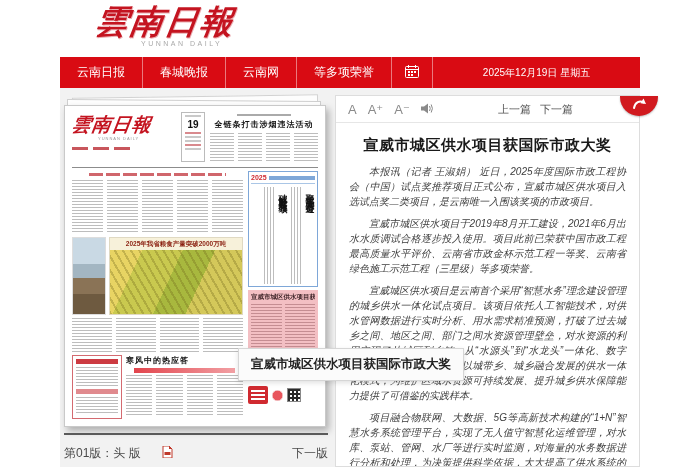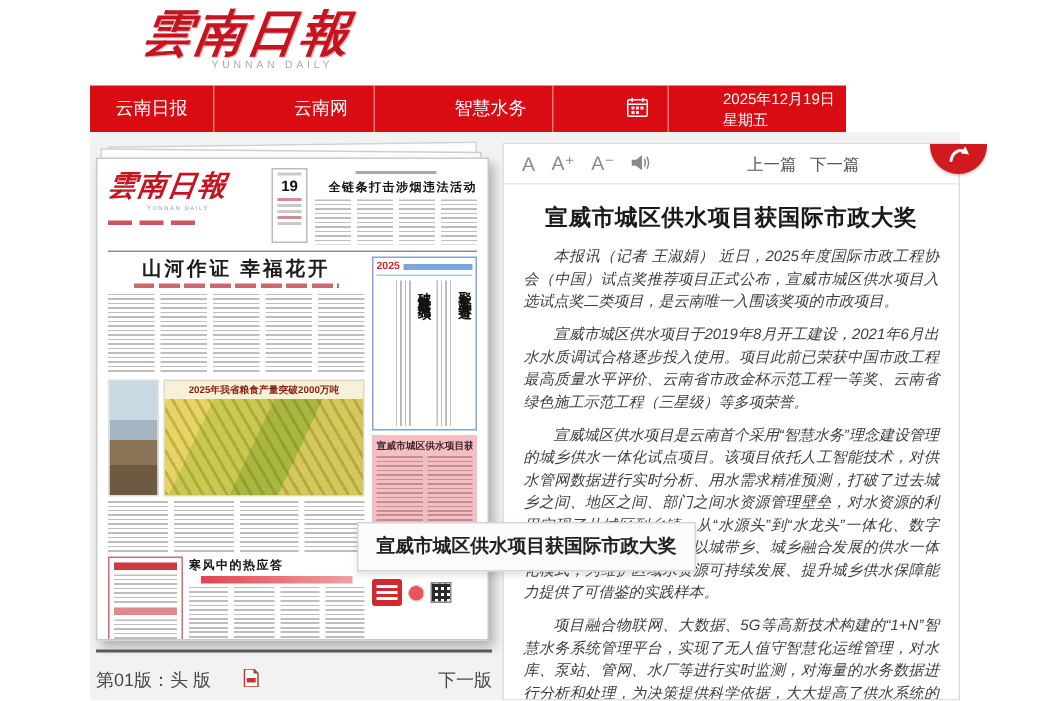--- a/index.html
+++ b/index.html
@@ -8,22 +8,22 @@
   .page { position:relative; width:700px; height:467px; background:#fff; overflow:hidden; }
 
   
   .site-header { position:absolute; left:95px; top:2px; width:300px; height:54px; }
   .logo-cn { font-family:"DejaVu Serif","Liberation Serif",serif; font-style:italic; font-weight:bold;
              font-size:33px; line-height:40px; color:#c41420; transform:skewX(-8deg); letter-spacing:2px;
              text-shadow:1px 1px 0 rgba(196,20,32,.35); }
   .logo-en { font-size:7px; color:#a9a9a9; letter-spacing:2.5px; margin-left:46px; margin-top:-2px; }
 
   
-  .navbar { position:absolute; left:60px; top:57px; width:504px; height:31px; background:#d90b13;
-            display:flex; align-items:stretch; color:#fff; font-size:12px;gap:36px; }
+  .navbar { position:absolute; left:60px; top:57px; width:580px; height:31px; background:#d90b13;
+            display:flex; align-items:stretch; color:#fff; font-size:12px; }
   .nav-item { display:flex; align-items:center; padding:0 17px; border-right:1px solid rgba(255,255,255,.45); cursor:pointer; }
   .nav-cal { display:flex; align-items:center; padding:0 13px; border-right:1px solid rgba(255,255,255,.45); }
   .nav-date { flex:1; display:flex; align-items:center; justify-content:center; font-size:10px; }
 
   
   .content-row { position:absolute; left:60px; top:88px; width:580px; height:379px; background:#f2f2f2; overflow:visible; }
 
   
   .paper-panel { position:absolute; left:0; top:0; width:273px; height:379px; }
   .paper-stack-1 { position:absolute; left:12px; top:8px; width:246px; height:8px; background:#fdfdfd; border:1px solid #d2d2d2; transform:rotate(-.8deg); }
@@ -37,21 +37,21 @@
                 font-size:19px; color:#c41420; transform:skewX(-8deg); letter-spacing:1px; line-height:24px; }
   .paper-logo-en { font-size:4px; color:#999; letter-spacing:1px; margin-left:26px; }
   .slogan { display:flex; gap:5px; margin-top:6px; }
   .slogan span { width:16px; height:3px; background:#c8565c; }
   .mast-datebox { width:24px; height:50px; border:1px solid #bbb; padding:2px 3px; display:flex; flex-direction:column; align-items:center; gap:2px; }
   .mast-datebox .d { font-size:10px; font-weight:bold; color:#111; line-height:11px; }
   .mini-line { width:100%; height:2px; background:#c9c9c9; }
   .mini-line.red { background:#d98a8e; }
   .mast-right { flex:1; padding-top:1px; }
   .mast-kicker { width:54px; height:2px; background:#aaa; margin:1px auto 3px; }
-  .mast-headline { font-size:8px; font-weight:bold; color:#111; text-align:right; letter-spacing:1px; white-space:nowrap; }
+  .mast-headline { font-size:8px; font-weight:bold; color:#111; text-align:center; letter-spacing:1px; white-space:nowrap; }
   .paper-rule { height:1px; background:#8c8c8c; margin:3px 0 3px; }
 
   .cols { display:flex; gap:4px; }
   .tl { flex:1; background:repeating-linear-gradient(#bdbdbd 0 1px,transparent 1px 3px); }
   .tl.pinkln { background:repeating-linear-gradient(#c58d92 0 1px,transparent 1px 3px); }
   .vtl { background:repeating-linear-gradient(90deg,#bdbdbd 0 1px,transparent 1px 3px); }
 
   .paper-body { display:flex; gap:5px; }
   .pb-left { width:174px; }
   .pb-right { width:70px; display:flex; flex-direction:column; gap:3px; }
@@ -126,24 +126,27 @@
   <div class="site-header">
     <div class="logo-cn">雲南日報</div>
     <div class="logo-en">YUNNAN DAILY</div>
   </div>
 
   <nav class="navbar">
     <div class="nav-item">
         <span>云南日报</span>
       </div>
     <div class="nav-item">
+        <span>春城晚报</span>
+      </div>
+    <div class="nav-item">
         <span>云南网</span>
       </div>
     <div class="nav-item">
-        <span>智慧水务</span>
+        <span>等多项荣誉</span>
       </div>
     <div class="nav-cal">
       <span>
         <svg width="14" height="13" viewBox="0 0 14 13">
             <rect x="0.5" y="1.5" width="13" height="11" rx="1" fill="none" stroke="#fff"></rect>
             <line x1="3.5" y1="0" x2="3.5" y2="3" stroke="#fff"></line>
             <line x1="10.5" y1="0" x2="10.5" y2="3" stroke="#fff"></line>
             <line x1="1" y1="4.5" x2="13" y2="4.5" stroke="#fff"></line>
             <rect x="3" y="6" width="2" height="2" fill="#fff"></rect>
             <rect x="6" y="6" width="2" height="2" fill="#fff"></rect>
@@ -192,21 +195,20 @@
                 <div class="tl"></div>
                 <div class="tl"></div>
             </div>
           </div>
         </div>
 
         <div class="paper-rule"></div>
 
         <div class="paper-body">
           <div class="pb-left">
-            <div class="big-headline">山河作证 幸福花开</div>
             <div class="sub-red"></div>
             <div class="cols" style="height:54px">
               <div class="tl"></div>
                 <div class="tl"></div>
                 <div class="tl"></div>
                 <div class="tl"></div>
                 <div class="tl"></div>
             </div>
             <div class="photo-row">
               <div class="photo-mountain"></div>

